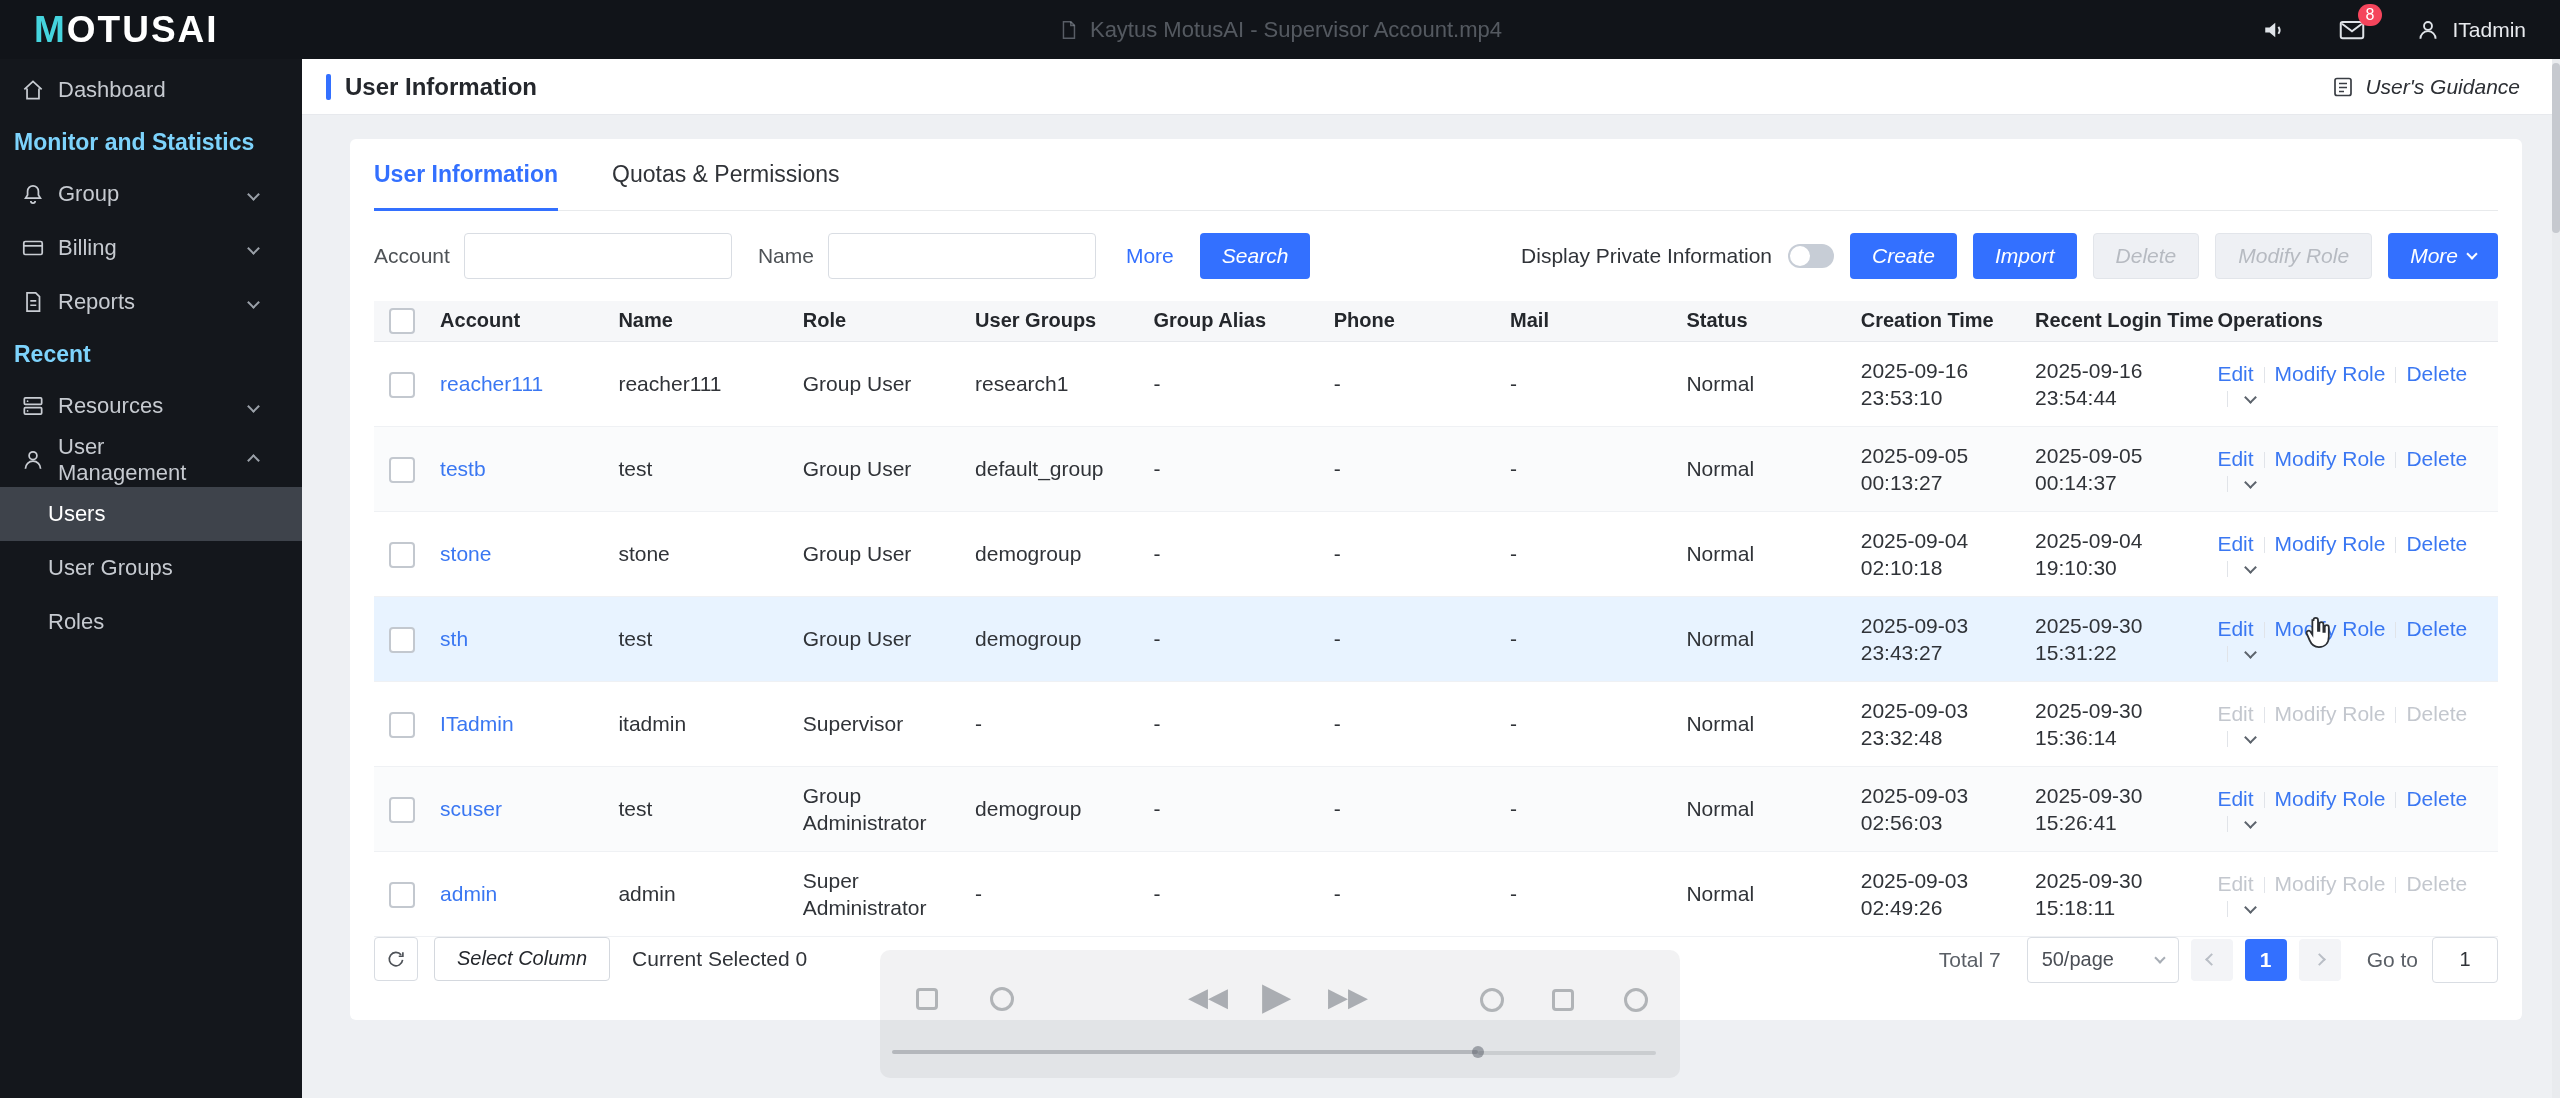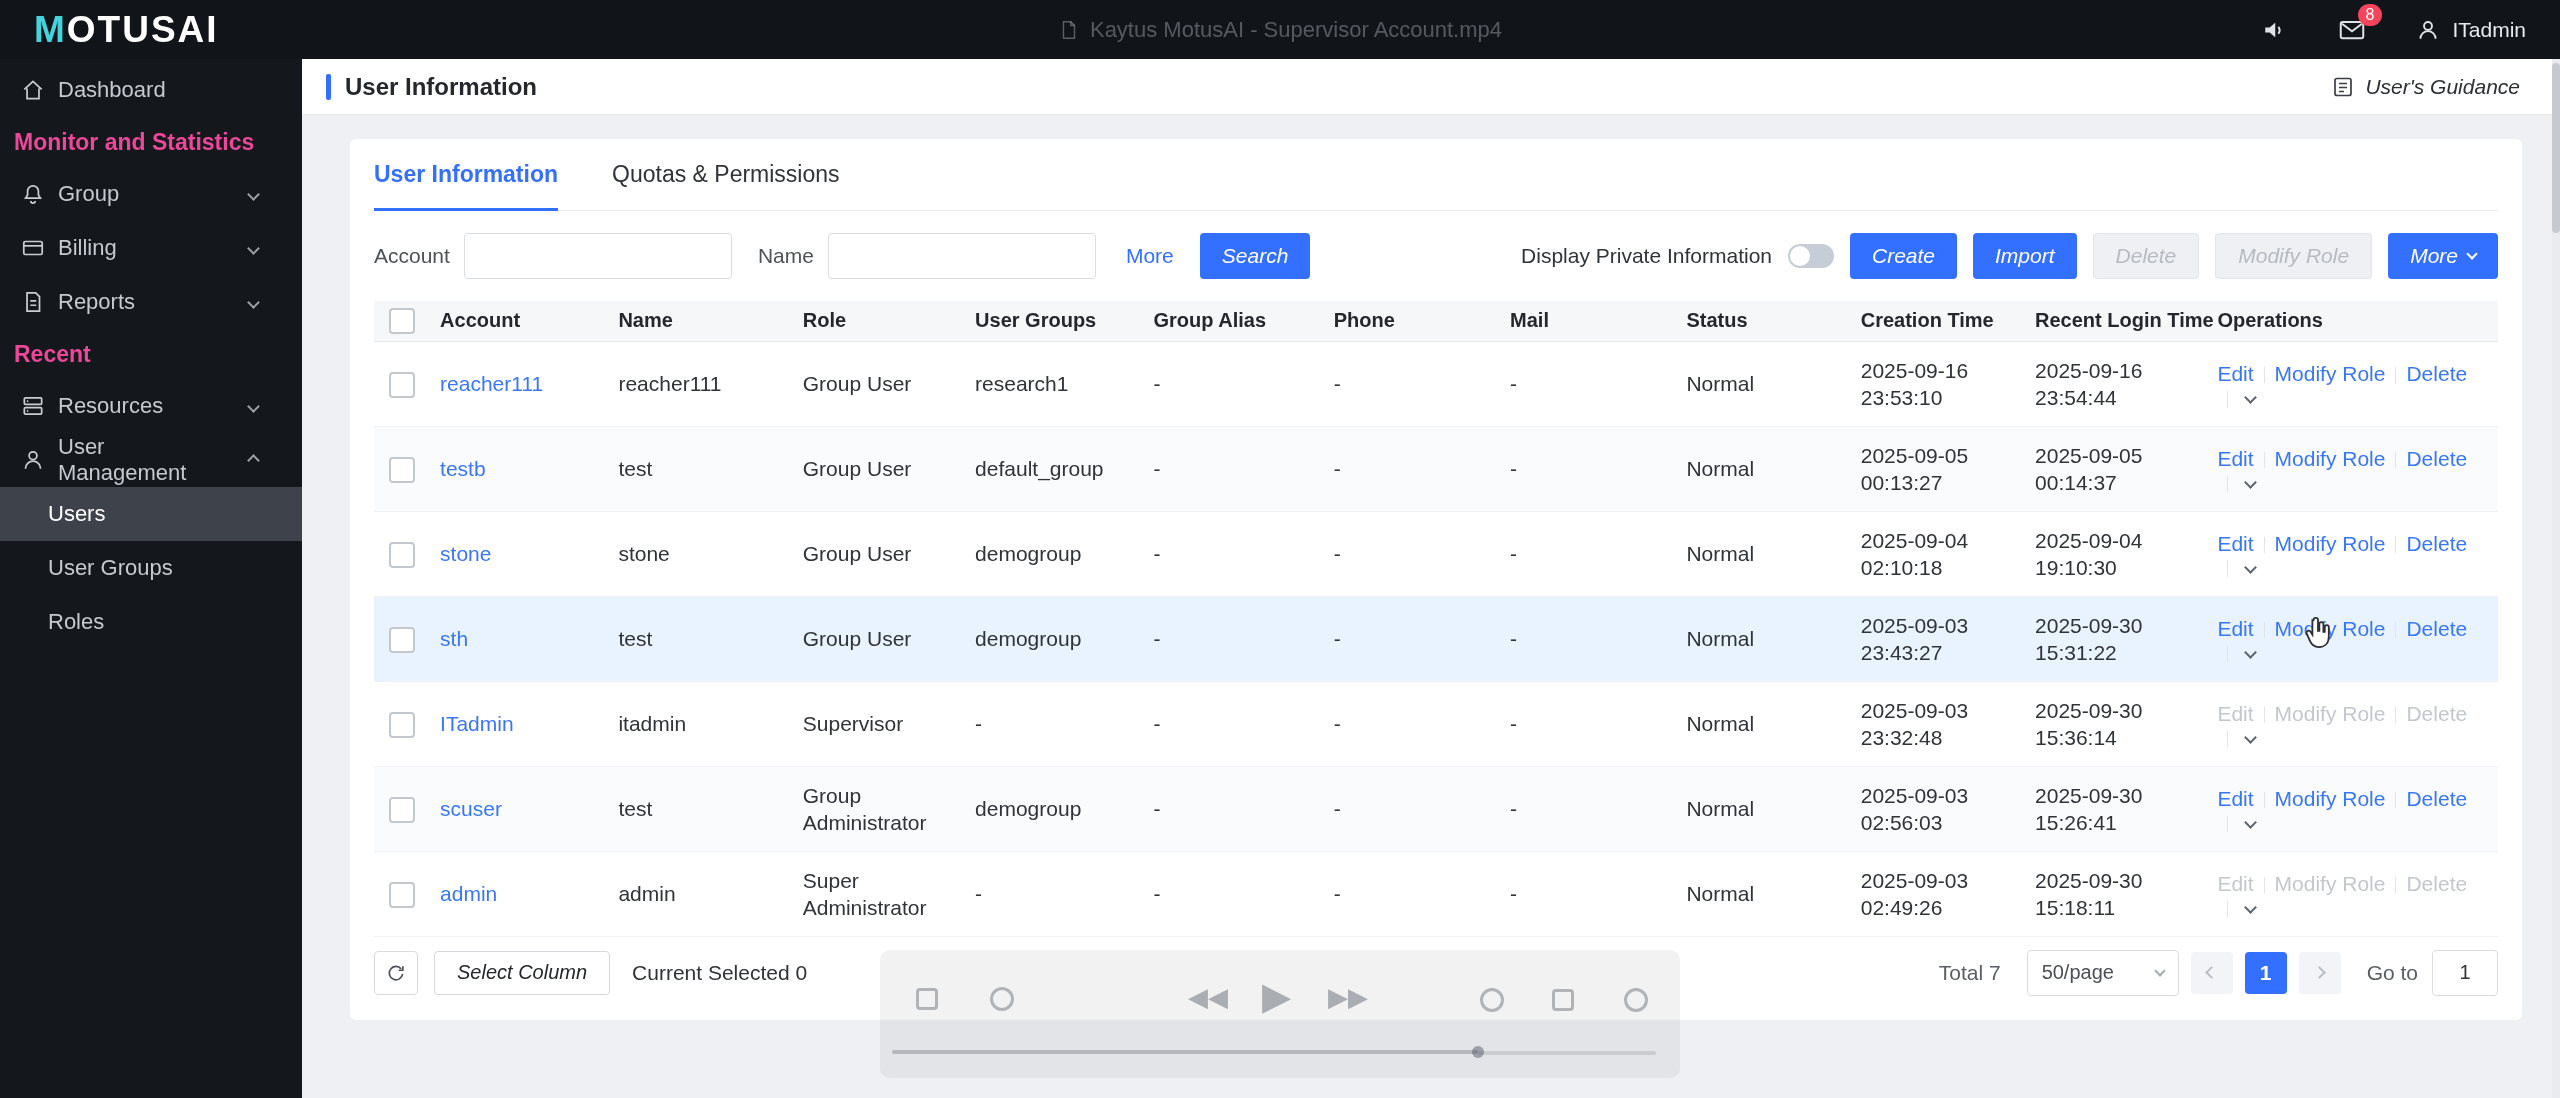--- a/index.html
+++ b/index.html
@@ -16,21 +16,21 @@
   .badge { position:absolute; top:-10px; right:-14px; background:#f5455c; color:#fff; font-size:16px; line-height:1; padding:3px 8px; border-radius:11px; }
   .tb-user { display:flex; align-items:center; gap:10px; color:#e8eaee; font-size:21px; }
 
   
   .body { display:flex; height:1039px; }
   .sidebar { width:302px; background:#14171c; padding-top:4px; flex:none; }
   .main { flex:1; display:flex; flex-direction:column; min-width:0; }
 
   
   .side-item { height:54px; display:flex; align-items:center; padding:0 44px 0 20px; gap:12px; color:#c6cad0; font-size:22px; cursor:pointer; }
-  .side-section { height:50px; display:flex; align-items:center; padding:0 14px; color:#ec4899; font-weight:bold; font-size:23px; }
+  .side-section { height:50px; display:flex; align-items:center; padding:0 14px; color:#7dd3fc; font-weight:bold; font-size:23px; }
   .side-sub { height:54px; display:flex; align-items:center; padding-left:48px; color:#c6cad0; font-size:22px; cursor:pointer; }
   .side-sub.active { background:#3e434b; color:#ffffff; }
   .sicon { width:26px; height:26px; flex:none; }
   .chev { display:inline-block; width:9px; height:9px; border-right:2px solid #9aa0a8; border-bottom:2px solid #9aa0a8; flex:none; }
   .chev.down { transform:rotate(45deg); }
   .chev.up { transform:rotate(225deg); }
   .side-item .chev { margin-left:auto; }
 
   
   .page-header { height:56px; background:#fff; border-bottom:1px solid #e7e9ed; display:flex; align-items:center; padding:0 40px 0 24px; }
@@ -70,21 +70,21 @@
   .c-check { width:56px; text-align:center; padding:0; }
   .checkbox { display:inline-block; width:26px; height:26px; border:2px solid #c3c8cf; border-radius:4px; background:#fff; cursor:pointer; vertical-align:middle; }
   a.link { color:#3a77f2; text-decoration:none; cursor:pointer; }
   .op { color:#3a77f2; cursor:pointer; font-size:21px; }
   tr.ops-disabled .op { color:#c3c7ce; cursor:default; }
   .sep { display:inline-block; width:1px; height:16px; background:#e1e4e9; margin:0 10px; vertical-align:-2px; }
   .op-more { display:flex; align-items:center; margin-top:4px; }
   .op-more .chev { border-color:#5c636c; margin-left:8px; margin-top:-4px; }
 
   
-  .card-footer { height:72px; display:flex; align-items:center; justify-content:space-between; }
+  .card-footer { height:72px; display:flex; align-items:flex-start; justify-content:space-between; }
   .cf-left { display:flex; align-items:center; gap:16px; }
   .icon-btn { width:44px; height:44px; border:1px solid #d8dce2; border-radius:4px; background:#fff; display:flex; align-items:center; justify-content:center; cursor:pointer; }
   .btn-plain { background:#fff; border:1px solid #d4d8de; color:#24272c; font-size:20px; height:44px; }
   .cf-text { font-size:21px; color:#303338; margin-left:6px; }
   .cf-right { display:flex; align-items:center; }
   .total { font-size:21px; color:#5a5f66; }
   .select { width:152px; height:46px; border:1px solid #d9dde3; border-radius:4px; display:flex; align-items:center; justify-content:space-between; padding:0 14px; font-size:20px; color:#4b4f56; margin-left:26px; cursor:pointer; }
   .select .chev { border-color:#a7adb5; width:8px; height:8px; margin-top:-3px; }
   .pg { width:42px; height:42px; border-radius:4px; display:flex; align-items:center; justify-content:center; margin-left:12px; cursor:pointer; }
   .pg-nav { background:#f3f4f7; }

